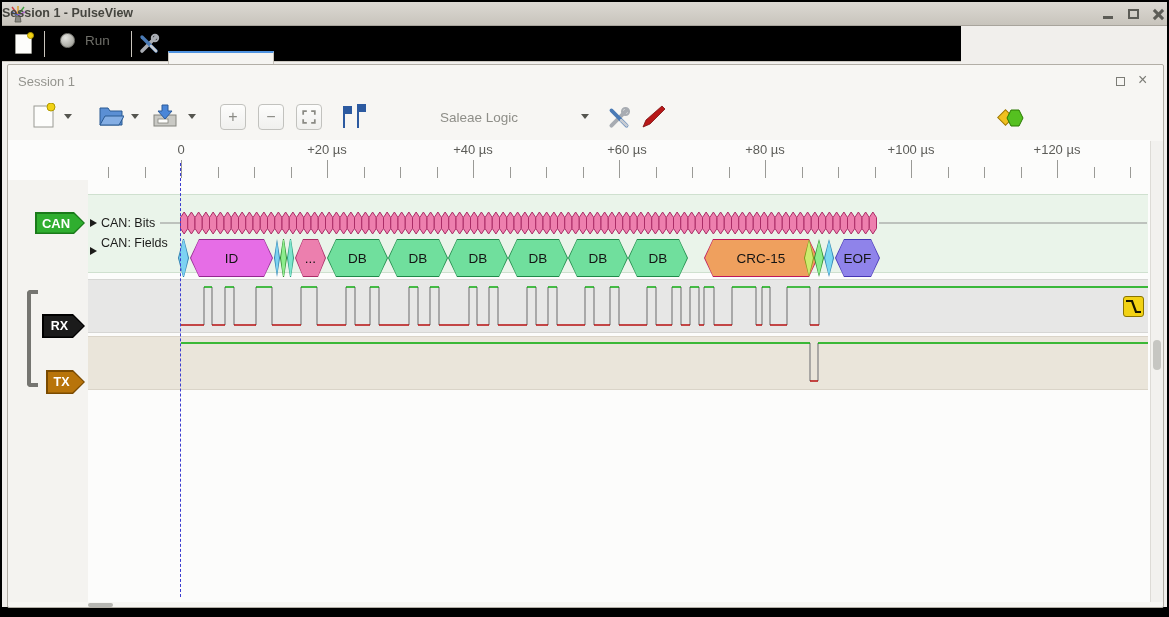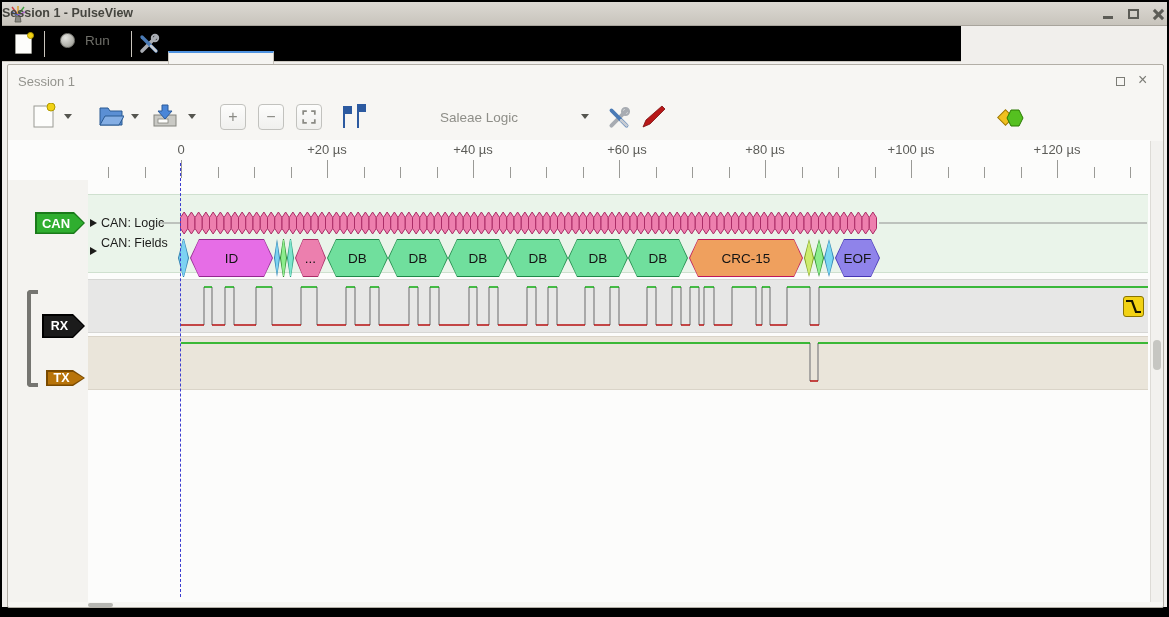--- a/index.html
+++ b/index.html
@@ -457,21 +457,21 @@
         </div>
         <div class="field" style="left: 506px; width: 60px; background: rgb(31, 138, 74); clip-path: polygon(9px 0px, calc(100% - 9px) 0px, 100% 50%, calc(100% - 9px) 100%, 9px 100%, 0px 50%);">
           <div class="fin" style="background: rgb(112, 223, 157); clip-path: polygon(8px 0px, calc(100% - 8px) 0px, 100% 50%, calc(100% - 8px) 100%, 8px 100%, 0px 50%);">DB</div>
         </div>
         <div class="field" style="left: 566px; width: 60px; background: rgb(31, 138, 74); clip-path: polygon(9px 0px, calc(100% - 9px) 0px, 100% 50%, calc(100% - 9px) 100%, 9px 100%, 0px 50%);">
           <div class="fin" style="background: rgb(112, 223, 157); clip-path: polygon(8px 0px, calc(100% - 8px) 0px, 100% 50%, calc(100% - 8px) 100%, 8px 100%, 0px 50%);">DB</div>
         </div>
         <div class="field" style="left: 626px; width: 60px; background: rgb(31, 138, 74); clip-path: polygon(9px 0px, calc(100% - 9px) 0px, 100% 50%, calc(100% - 9px) 100%, 9px 100%, 0px 50%);">
           <div class="fin" style="background: rgb(112, 223, 157); clip-path: polygon(8px 0px, calc(100% - 8px) 0px, 100% 50%, calc(100% - 8px) 100%, 8px 100%, 0px 50%);">DB</div>
         </div>
-        <div class="field" style="left: 687px; width: 114px; background: #be185d; clip-path: polygon(9px 0px, calc(100% - 9px) 0px, 100% 50%, calc(100% - 9px) 100%, 9px 100%, 0px 50%);">
+        <div class="field" style="left: 702px; width: 114px; background: #be185d; clip-path: polygon(9px 0px, calc(100% - 9px) 0px, 100% 50%, calc(100% - 9px) 100%, 9px 100%, 0px 50%);">
           <div class="fin" style="background: rgb(239, 160, 94); clip-path: polygon(8px 0px, calc(100% - 8px) 0px, 100% 50%, calc(100% - 8px) 100%, 8px 100%, 0px 50%);">CRC-15</div>
         </div>
         <div class="field" style="left: 802px; width: 10px; background: rgb(122, 154, 26); clip-path: polygon(5px 0px, calc(100% - 5px) 0px, 100% 50%, calc(100% - 5px) 100%, 5px 100%, 0px 50%);">
           <div class="fin" style="background: rgb(205, 235, 110); clip-path: polygon(4px 0px, calc(100% - 4px) 0px, 100% 50%, calc(100% - 4px) 100%, 4px 100%, 0px 50%);"></div>
         </div>
         <div class="field" style="left: 812px; width: 10px; background: rgb(46, 138, 46); clip-path: polygon(5px 0px, calc(100% - 5px) 0px, 100% 50%, calc(100% - 5px) 100%, 5px 100%, 0px 50%);">
           <div class="fin" style="background: rgb(141, 237, 141); clip-path: polygon(4px 0px, calc(100% - 4px) 0px, 100% 50%, calc(100% - 4px) 100%, 4px 100%, 0px 50%);"></div>
         </div>
         <div class="field" style="left: 822px; width: 10px; background: rgb(46, 127, 174); clip-path: polygon(5px 0px, calc(100% - 5px) 0px, 100% 50%, calc(100% - 5px) 100%, 5px 100%, 0px 50%);">
           <div class="fin" style="background: rgb(124, 216, 242); clip-path: polygon(4px 0px, calc(100% - 4px) 0px, 100% 50%, calc(100% - 4px) 100%, 4px 100%, 0px 50%);"></div>
@@ -480,29 +480,29 @@
           <div class="fin" style="background: rgb(143, 131, 234); clip-path: polygon(8px 0px, calc(100% - 8px) 0px, 100% 50%, calc(100% - 8px) 100%, 8px 100%, 0px 50%);">EOF</div>
         </div>
       </div>
 
   <div class="cursor-line"></div>
 
   <div class="ptag" id="can-tag" style="left: 33px; top: 210px; width: 50px; height: 22px; background: rgb(26, 122, 26); clip-path: polygon(0px 0px, calc(100% - 11px) 0px, 100% 50%, calc(100% - 11px) 100%, 0px 100%);">
     <div class="pin" style="font-size: 13px; background: rgb(47, 174, 47); clip-path: polygon(0px 0px, calc(100% - 10px) 0px, 100% 50%, calc(100% - 10px) 100%, 0px 100%);">CAN</div>
   </div>
   <div class="rarrow" style="left:88px;top:217px;"></div>
-  <div class="row-label" style="left:99px;top:214px;">CAN: Logic</div>
+  <div class="row-label" style="left:99px;top:214px;">CAN: Bits</div>
   <div class="rarrow" style="left:88px;top:245px;"></div>
   <div class="row-label" style="left:99px;top:234px;">CAN: Fields</div>
 
   <div class="bracket"></div>
   <div class="ptag" id="rx-tag" style="left: 40px; top: 312px; width: 43px; height: 24px; background: rgb(0, 0, 0); clip-path: polygon(0px 0px, calc(100% - 12px) 0px, 100% 50%, calc(100% - 12px) 100%, 0px 100%);">
     <div class="pin" style="font-size: 12.5px; background: rgb(27, 27, 27); clip-path: polygon(0px 0px, calc(100% - 11px) 0px, 100% 50%, calc(100% - 11px) 100%, 0px 100%);">RX</div>
   </div>
-  <div class="ptag" id="tx-tag" style="left: 44px; top: 368px; width: 39px; height: 16px; background: rgb(122, 74, 0); clip-path: polygon(0px 0px, calc(100% - 12px) 0px, 100% 50%, calc(100% - 12px) 100%, 0px 100%);">
+  <div class="ptag" id="tx-tag" style="left: 44px; top: 368px; width: 39px; height: 24px; background: rgb(122, 74, 0); clip-path: polygon(0px 0px, calc(100% - 12px) 0px, 100% 50%, calc(100% - 12px) 100%, 0px 100%);">
     <div class="pin" style="font-size: 12.5px; background: rgb(184, 116, 10); clip-path: polygon(0px 0px, calc(100% - 11px) 0px, 100% 50%, calc(100% - 11px) 100%, 0px 100%);">TX</div>
   </div>
 
   <div class="trigger-badge">
     <svg width="19" height="19" viewBox="0 0 19 19">
       <path d="M2,4 H8 L12,15 H17" fill="none" stroke="#141400" stroke-width="2.2"></path>
     </svg>
   </div>
 
   <div class="vscroll-track"></div>

